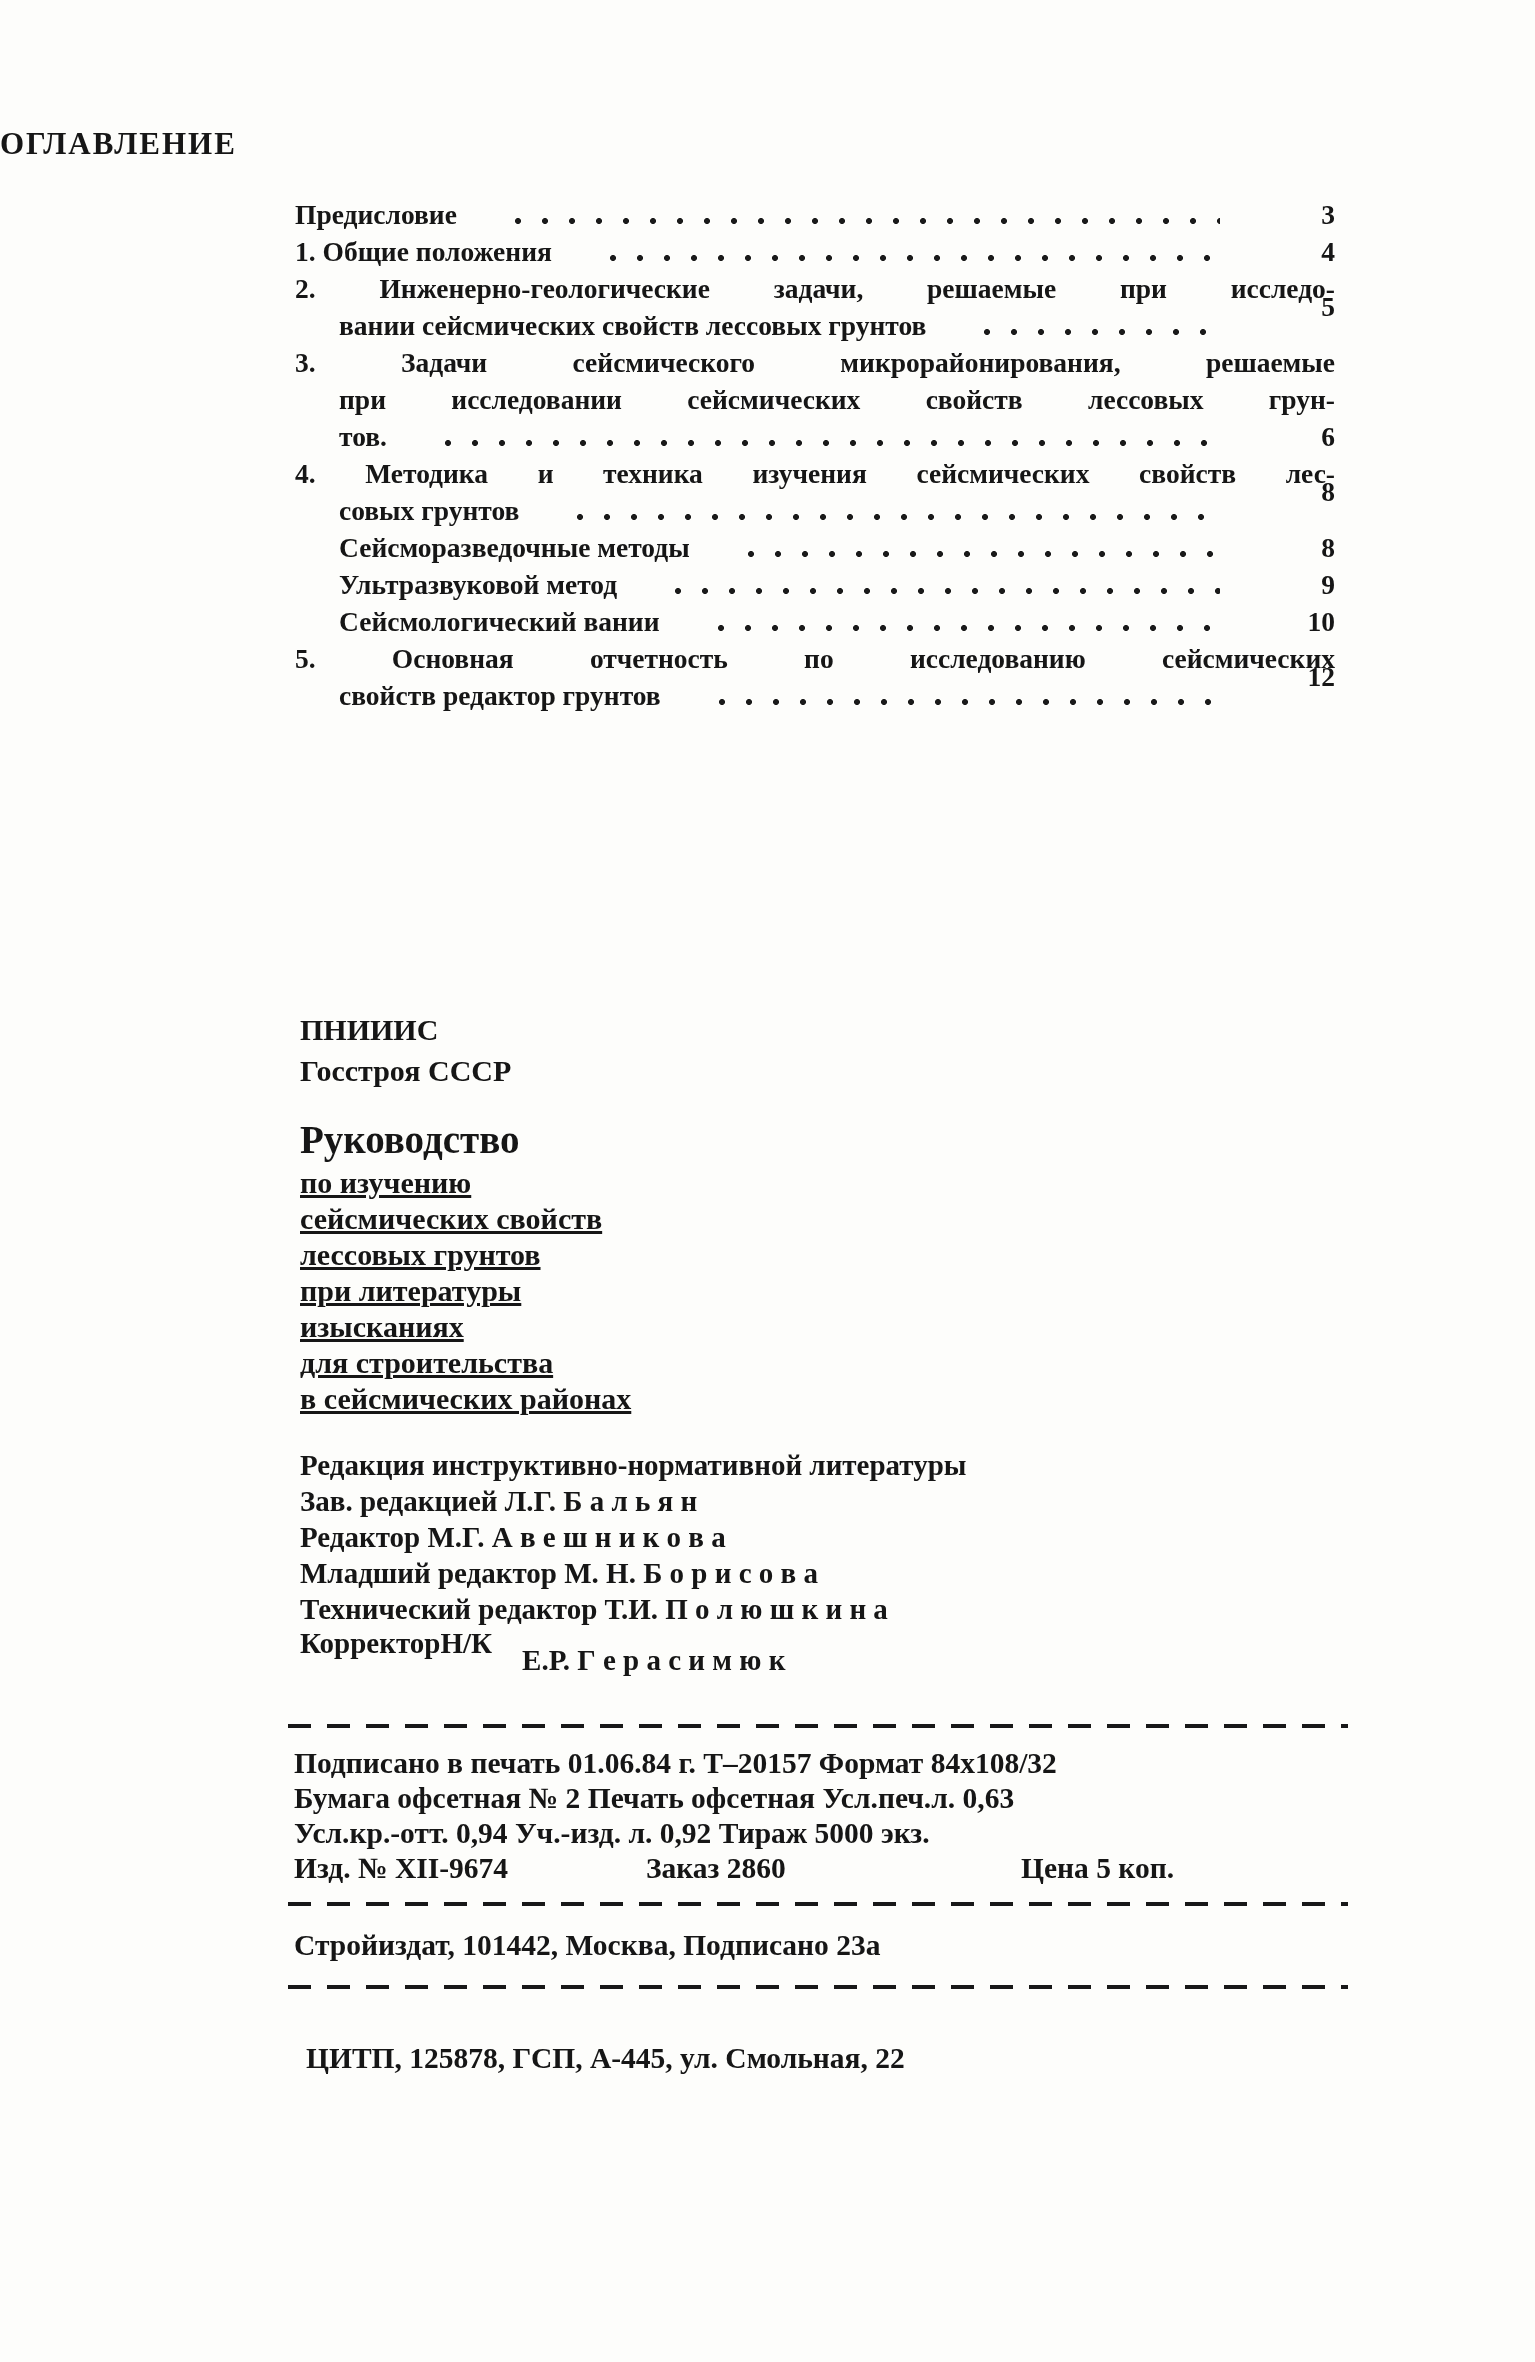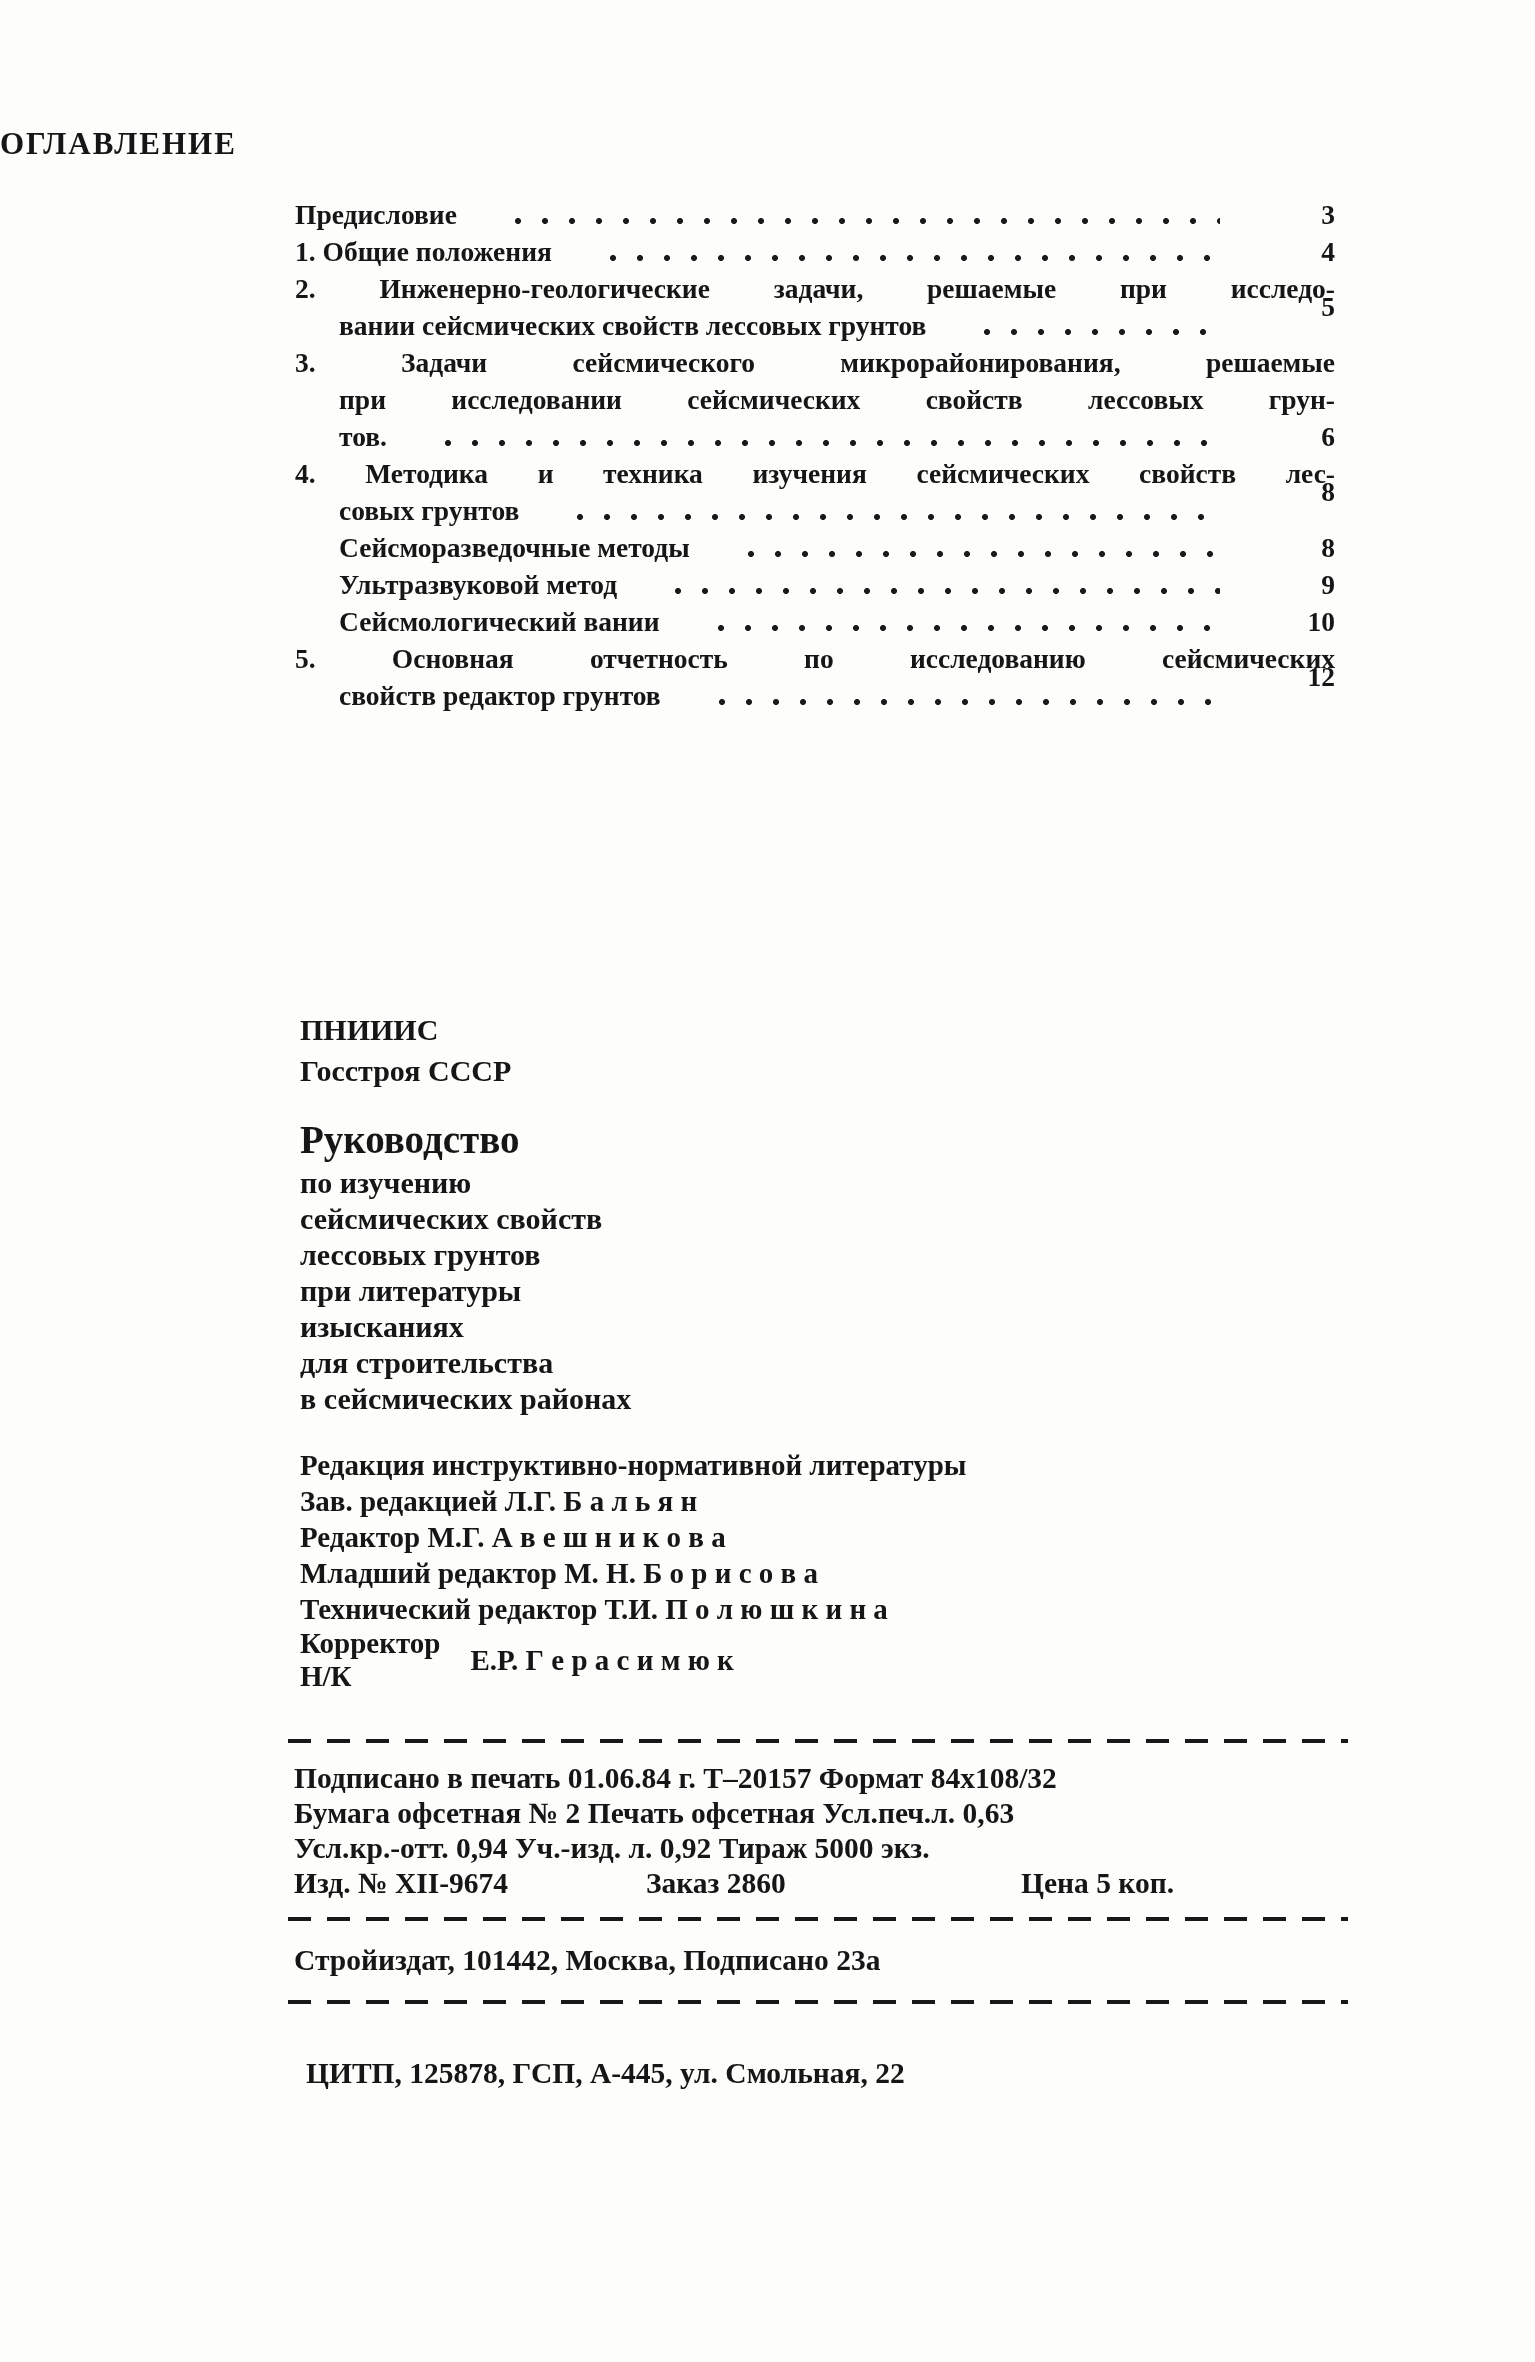--- a/index.html
+++ b/index.html
@@ -25,26 +25,26 @@
     flex:1;height:12px;align-self:flex-end;margin:0 10px 6px 14px;
     background-image:radial-gradient(circle at 4px 6px,#1a1a1a 2.6px,transparent 3.4px);
     background-size:27px 12px;background-repeat:repeat-x;
   }
   .toc-num{flex:none;width:62px;text-align:right;}
   .toc-num.raised{position:relative;top:-19px;}
 
   
   .pub{margin:295px 0 0 300px;font-size:30px;line-height:41px;}
   .book-heading{margin:26px 0 0 300px;font-size:39px;line-height:46px;}
-  .book-lines{margin:2px 0 10px 300px;font-size:30px;line-height:36px;}
+  .book-lines{margin:2px 0 10px 300px;font-size:30px;line-height:36px;text-decoration:underline;}
 
   
   .editorial{margin:30px 0 0 300px;font-size:29px;line-height:36px;}
   .corr-row{display:flex;}
-  .corr-left{display:flex;flex-direction:column;line-height:33px;}
+  .corr-left{display:flex;flex-direction:row;line-height:33px;}
   .corr-name{margin-left:30px;padding-top:15px;}
 
   
   .imprint{margin-left:288px;width:1060px;font-size:29.5px;line-height:35px;}
   .dash{
     height:4px;
     background:repeating-linear-gradient(90deg,#181818 0 23px,transparent 23px 39px);
   }
   .dash-1{margin-top:46px;margin-bottom:18px;}
   .dash-2{margin-top:16px;margin-bottom:22px;}

